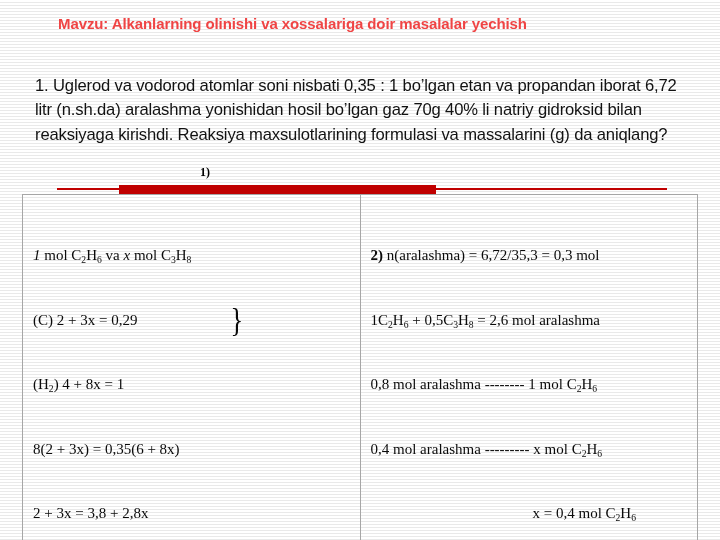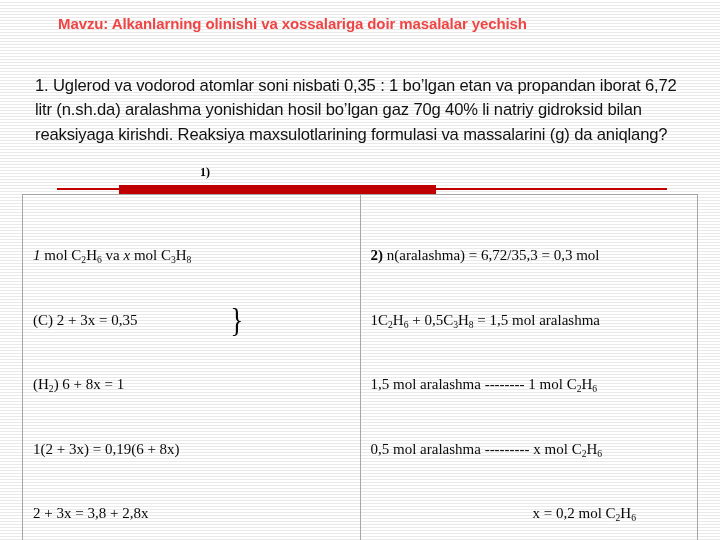--- a/index.html
+++ b/index.html
@@ -143,35 +143,35 @@
 <div class="red-thin-line"></div>
 <div class="red-thick-bar"></div>
 
 <table class="solution-table">
   <tbody>
       <tr>
 
     <td>
       <div class="cell-inner">
         <div class="line"><span class="ital">1</span><span> mol C</span><sub>2</sub><span>H</span><sub>6</sub><span> va </span><span class="ital">x</span><span> mol C</span><sub>3</sub><span>H</span><sub>8</sub></div>
-        <div class="line"><span>(C) 2 + 3x = 0,35</span><span class="brace">}</span></div>
-        <div class="line"><span>(H</span><sub>2</sub><span>) 6 + 8x = 1</span></div>
-        <div class="line">1(2 + 3x) = 0,19(6 + 8x)</div>
+        <div class="line"><span>(C) 2 + 3x = 0,29</span><span class="brace">}</span></div>
+        <div class="line"><span>(H</span><sub>2</sub><span>) 4 + 8x = 1</span></div>
+        <div class="line">8(2 + 3x) = 0,35(6 + 8x)</div>
         <div class="line">2 + 3x = 3,8 + 2,8x</div>
         
         
       </div>
     </td>
 
     <td>
       <div class="cell-inner">
         <div class="line"><span class="bold">2)</span><span> n(aralashma) = 6,72/35,3 = 0,3 mol</span></div>
-        <div class="line"><span>1C</span><sub>2</sub><span>H</span><sub>6</sub><span> + 0,5C</span><sub>3</sub><span>H</span><sub>8</sub><span> = 1,5 mol aralashma</span></div>
-        <div class="line"><span>1,5 mol aralashma -------- 1 mol C</span><sub>2</sub><span>H</span><sub>6</sub></div>
-        <div class="line"><span>0,5 mol aralashma --------- x mol C</span><sub>2</sub><span>H</span><sub>6</sub></div>
-        <div class="line"><span class="gap-lg"></span><span class="gap-sm"></span><span>x = 0,2 mol C</span><sub>2</sub><span>H</span><sub>6</sub></div>
+        <div class="line"><span>1C</span><sub>2</sub><span>H</span><sub>6</sub><span> + 0,5C</span><sub>3</sub><span>H</span><sub>8</sub><span> = 2,6 mol aralashma</span></div>
+        <div class="line"><span>0,8 mol aralashma -------- 1 mol C</span><sub>2</sub><span>H</span><sub>6</sub></div>
+        <div class="line"><span>0,4 mol aralashma --------- x mol C</span><sub>2</sub><span>H</span><sub>6</sub></div>
+        <div class="line"><span class="gap-lg"></span><span class="gap-sm"></span><span>x = 0,4 mol C</span><sub>2</sub><span>H</span><sub>6</sub></div>
         
       </div>
     </td>
   </tr>
 
 </tbody>
   </table>
 
 </body></html>

